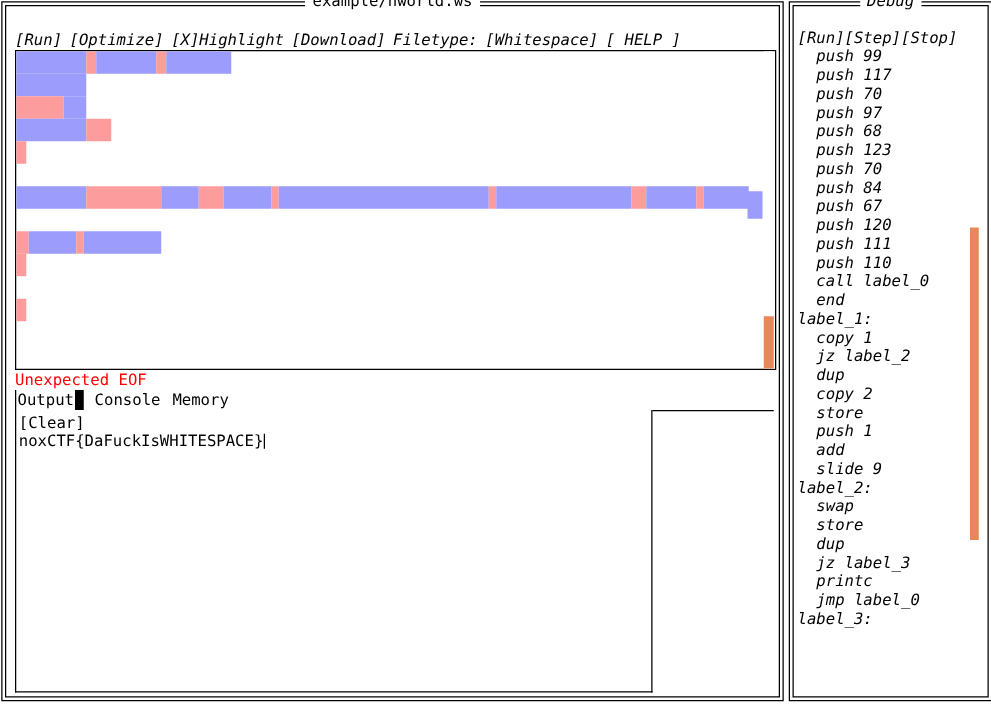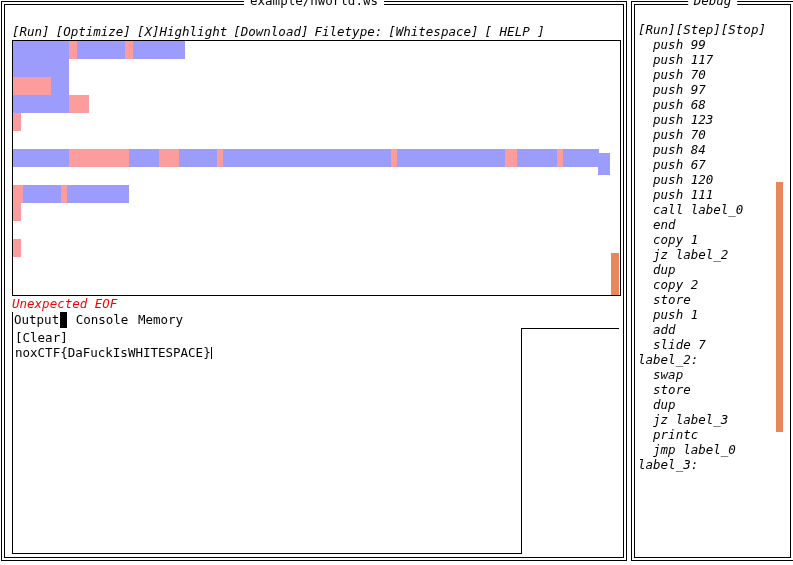--- a/index.html
+++ b/index.html
@@ -47,21 +47,21 @@
   #code-scroll-thumb{
     position:absolute;right:1px;width:8px;background:#e8885a;
   }
   #code-blue-marker{
     position:absolute;right:10px;width:12px;height:22px;background:#9c9cfc;
   }
 
   
   #status-line{
     position:absolute;left:10px;top:294px;font-size:12.5px;line-height:15px;
-    color:#ff0000;white-space:nowrap;font-style:italic;
+    color:#ff0000;white-space:nowrap;
   }
 
   
   #tabstrip{
     position:absolute;left:10px;top:310px;width:607px;height:16px;
     white-space:nowrap;font-size:12.5px;line-height:16px;
     border-bottom:1px solid #000;
   }
   #tabstrip .tab{display:inline-block;padding:0 1px;}
   #tabstrip .tab.active{border-left:1px solid #000;border-right:7px solid #000000;text-align:center;}
@@ -152,30 +152,32 @@
           <div class="dbg-line">  push 117</div>
           <div class="dbg-line">  push 70</div>
           <div class="dbg-line">  push 97</div>
           <div class="dbg-line">  push 68</div>
           <div class="dbg-line">  push 123</div>
           <div class="dbg-line">  push 70</div>
           <div class="dbg-line">  push 84</div>
           <div class="dbg-line">  push 67</div>
           <div class="dbg-line">  push 120</div>
           <div class="dbg-line">  push 111</div>
+          <div class="dbg-line">  push 110</div>
           <div class="dbg-line">  call label_0</div>
           <div class="dbg-line">  end</div>
+          <div class="dbg-line">label_1:</div>
           <div class="dbg-line">  copy 1</div>
           <div class="dbg-line">  jz label_2</div>
           <div class="dbg-line">  dup</div>
           <div class="dbg-line">  copy 2</div>
           <div class="dbg-line">  store</div>
           <div class="dbg-line">  push 1</div>
           <div class="dbg-line">  add</div>
-          <div class="dbg-line">  slide 7</div>
+          <div class="dbg-line">  slide 9</div>
           <div class="dbg-line">label_2:</div>
           <div class="dbg-line">  swap</div>
           <div class="dbg-line">  store</div>
           <div class="dbg-line">  dup</div>
           <div class="dbg-line">  jz label_3</div>
           <div class="dbg-line">  printc</div>
           <div class="dbg-line">  jmp label_0</div>
           <div class="dbg-line">label_3:</div>
         </div>
       <div id="dbg-scroll-thumb" style="top: 160px; height: 250px; background: rgb(232, 136, 90);"></div>

